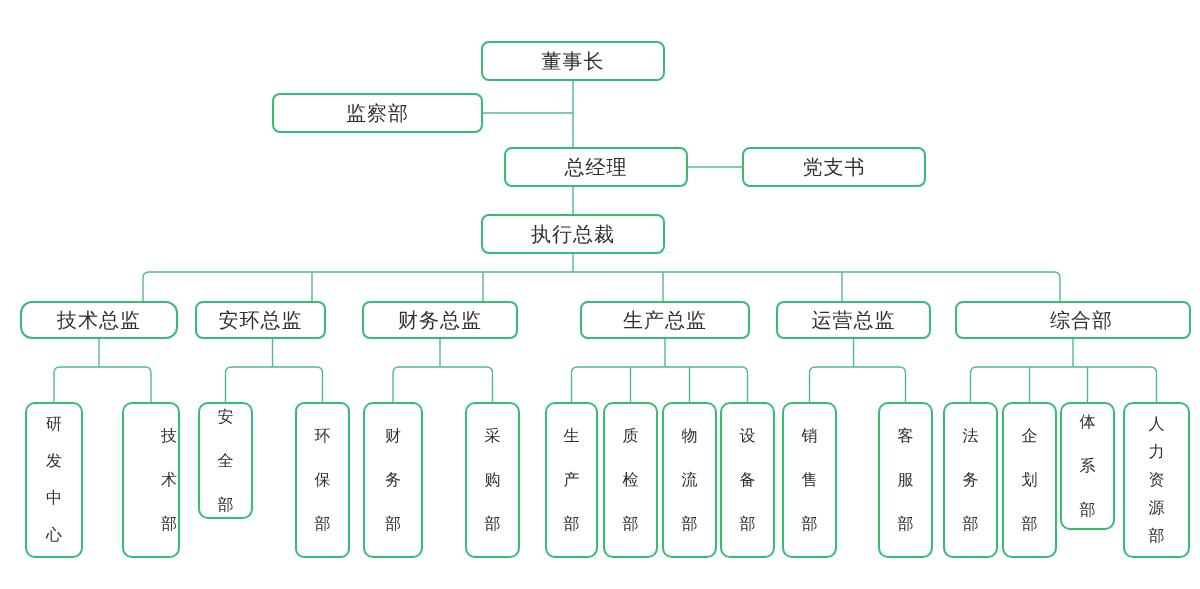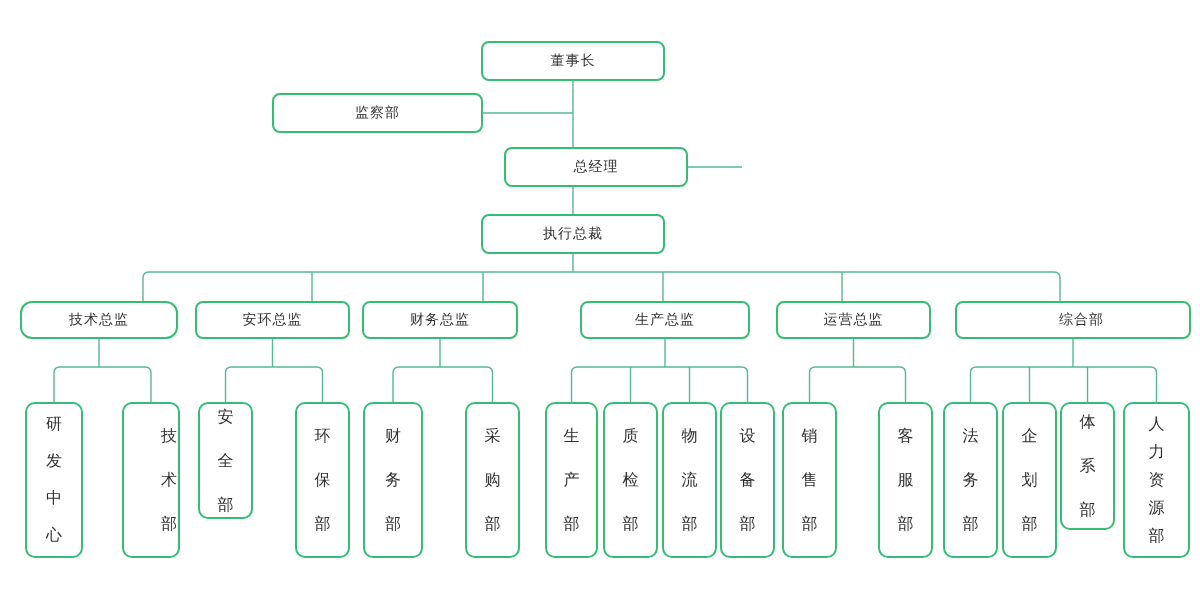--- a/index.html
+++ b/index.html
@@ -16,21 +16,21 @@
     color:var(--text);
   }
   svg.wires{position:absolute;left:0;top:0;width:1200px;height:589px;}
   .ln{fill:none;stroke:var(--connector);stroke-width:1.4;}
   .node{
     position:absolute;box-sizing:border-box;
     border:2px solid var(--node-border);
     background:#ffffff;
     display:flex;align-items:center;justify-content:center;
   }
-  .node.h{border-radius:8px;font-size:14px;letter-spacing:1px;}
+  .node.h{border-radius:8px;font-size:20px;letter-spacing:1px;}
   .node.v{border-radius:10px;font-size:16px;}
   .node.v .label{width:1em;word-break:break-all;text-align:center;}
   .chars-3 .label{line-height:2.75;}
   .chars-4 .label{line-height:2.3;}
   .chars-5 .label{line-height:1.75;}
 </style>
 </head>
 <body>
 
 <div class="canvas">
@@ -72,28 +72,31 @@
 
   <div class="node h" style="left:481px;top:41px;width:184px;height:40px;">
     <span class="label">董事长</span>
   </div>
   <div class="node h" style="left:272px;top:93px;width:211px;height:40px;">
     <span class="label">监察部</span>
   </div>
   <div class="node h" style="left:481px;top:147px;width:184px;height:40px;margin-left:23px;">
     <span class="label">总经理</span>
   </div>
+  <div class="node h" style="left:742px;top:147px;width:184px;height:40px;">
+    <span class="label">党支书</span>
+  </div>
   <div class="node h" style="left:481px;top:214px;width:184px;height:40px;">
     <span class="label">执行总裁</span>
   </div>
 
   <div class="node h" style="left:20px;top:301px;width:158px;height:38px;border-radius:12px;">
     <span class="label">技术总监</span>
   </div>
-  <div class="node h" style="left:195px;top:301px;width:155px;height:38px;">
+  <div class="node h" style="left:195px;top:301px;width:131px;height:38px;">
     <span class="label">安环总监</span>
   </div>
   <div class="node h" style="left:362px;top:301px;width:156px;height:38px;">
     <span class="label">财务总监</span>
   </div>
   <div class="node h" style="left:580px;top:301px;width:170px;height:38px;">
     <span class="label">生产总监</span>
   </div>
   <div class="node h" style="left:776px;top:301px;width:155px;height:38px;">
     <span class="label">运营总监</span>
@@ -104,21 +107,21 @@
 
   <div class="node v chars-4" style="left:25px;top:402px;width:58px;height:156px;">
     <span class="label">研发中心</span>
   </div>
   <div class="node v chars-3" style="left:122px;top:402px;width:58px;height:156px;padding-left:36px;">
     <span class="label">技术部</span>
   </div>
   <div class="node v chars-3" style="left:198px;top:402px;width:55px;height:117px;">
     <span class="label">安全部</span>
   </div>
-  <div class="node v chars-3" style="left:295px;top:402px;width:55px;height:156px;">
+  <div class="node v chars-3" style="left:295px;top:402px;width:55px;height:156px;border-radius:9px;">
     <span class="label">环保部</span>
   </div>
   <div class="node v chars-3" style="left:363px;top:402px;width:60px;height:156px;">
     <span class="label">财务部</span>
   </div>
   <div class="node v chars-3" style="left:465px;top:402px;width:55px;height:156px;">
     <span class="label">采购部</span>
   </div>
   <div class="node v chars-3" style="left:545px;top:402px;width:53px;height:156px;">
     <span class="label">生产部</span>

